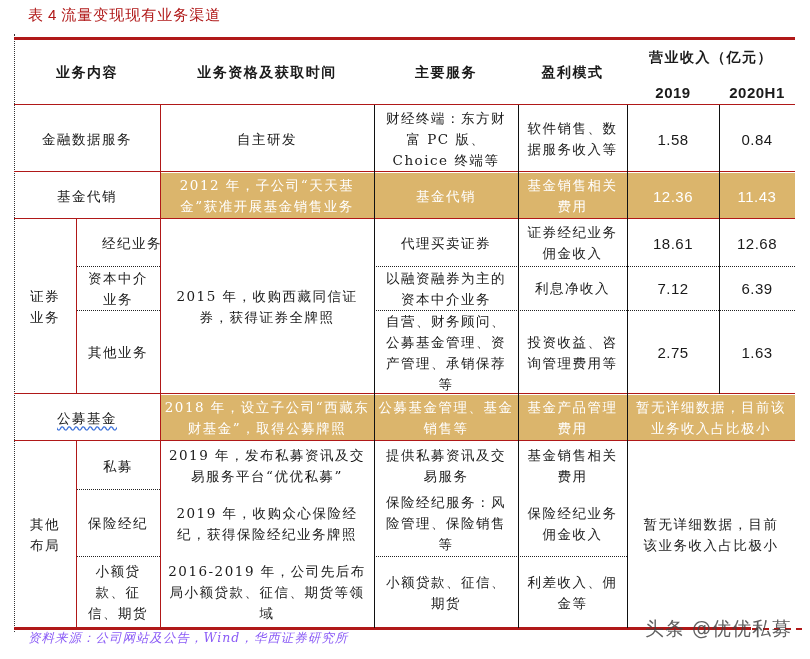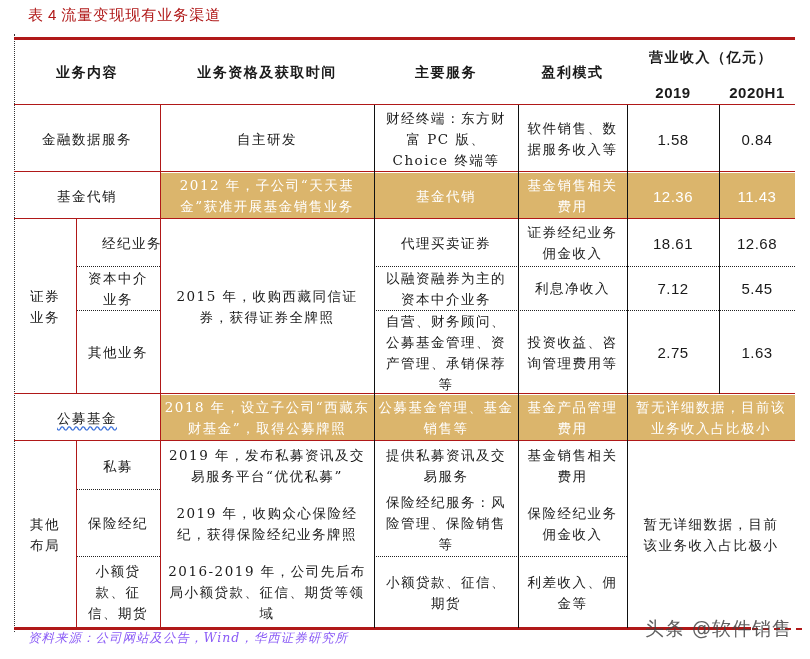--- a/index.html
+++ b/index.html
@@ -140,21 +140,21 @@
 <div class="cell" style="left:378px;top:267px;width:136px;height:43px;">
     <span>以融资融券为主的资本中介业务</span>
   </div>
 <div class="cell" style="left:520px;top:267px;width:105px;height:43px;">
     <span>利息净收入</span>
   </div>
 <div class="cell num" style="left:627px;top:267px;width:92px;height:43px;">
     <span>7.12</span>
   </div>
 <div class="cell num" style="left:719px;top:267px;width:76px;height:43px;">
-    <span>5.45</span>
+    <span>6.39</span>
   </div>
 
 <div class="cell" style="left:76px;top:311px;width:84px;height:83px;">
     <span>其他业务</span>
   </div>
 <div class="cell" style="left:380px;top:311px;width:132px;height:83px;">
     <span>自营、财务顾问、公募基金管理、资产管理、承销保荐等</span>
   </div>
 <div class="cell" style="left:520px;top:311px;width:105px;height:83px;">
     <span>投资收益、咨询管理费用等</span>
@@ -234,13 +234,13 @@
 <div class="vline" style="left:160px;top:105px;height:523px;"></div>
 <div class="vline" style="left:76px;top:219px;height:175px;"></div>
 <div class="vline" style="left:76px;top:441px;height:187px;"></div>
 <div class="vline black" style="left:374px;top:105px;height:523px;"></div>
 <div class="vline black" style="left:518px;top:105px;height:523px;"></div>
 <div class="vline black" style="left:627px;top:105px;height:523px;"></div>
 <div class="vline black" style="left:719px;top:105px;height:289px;"></div>
 
 <div class="source">资料来源：公司网站及公告，Wind，华西证券研究所</div>
 <div class="wm-dash"></div>
-<div class="watermark">头条 @软件销售</div>
+<div class="watermark">头条 @优优私募</div>
 
 </body></html>

